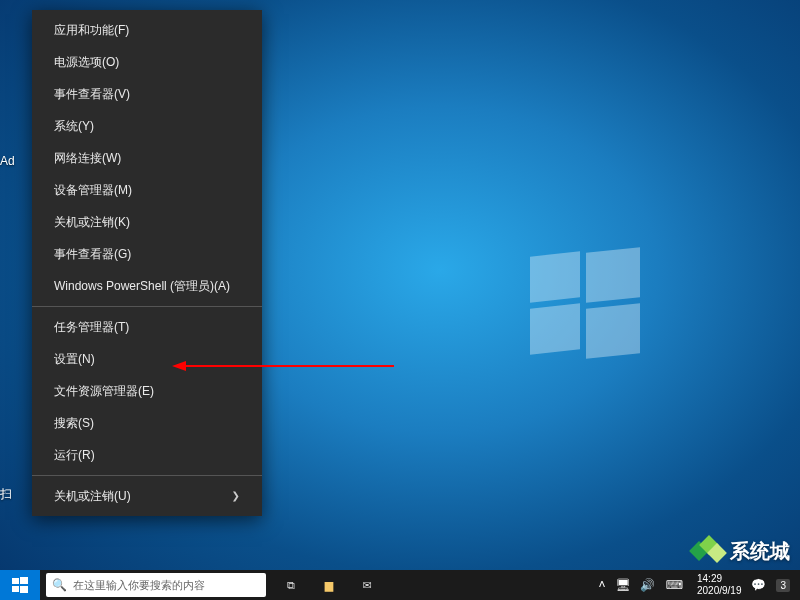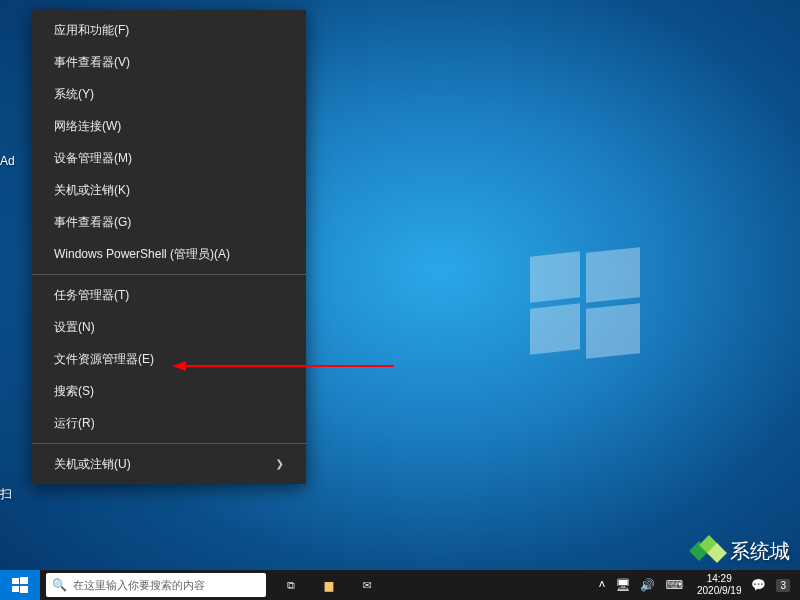--- a/index.html
+++ b/index.html
@@ -15,21 +15,21 @@
 .win-logo .q.tr { left: 56px; top: 0; width: 54px; height: 50px; transform: skewY(-6deg); }
 .win-logo .q.bl { left: 0; top: 56px; width: 50px; height: 46px; transform: skewY(-6deg); }
 .win-logo .q.br { left: 56px; top: 56px; width: 54px; height: 50px; transform: skewY(-6deg); }
 
 .desktop-label-left { position:absolute; left:0; top:154px; color:#fff; font-size:12px; text-shadow:0 1px 2px rgba(0,0,0,.6); }
 .desktop-label-left2 { position:absolute; left:0; top:486px; color:#fff; font-size:12px; text-shadow:0 1px 2px rgba(0,0,0,.6); }
 
 .winx-menu {
   position: absolute;
   left: 32px; top: 10px;
-  width: 274px;
+  width: 230px;
   background: #2b2b2b;
   color: #eaeaea;
   padding: 4px 0;
   box-shadow: 0 4px 18px rgba(0,0,0,.6);
   font-size: 12px;
 }
 .winx-item {
   padding: 8px 22px;
   line-height: 16px;
   cursor: default;
@@ -58,27 +58,27 @@
   font-size: 11px;
 }
 .tb-left { display: flex; align-items: center; height: 100%; }
 .tb-btn { width: 38px; height: 100%; display:flex; align-items:center; justify-content:center; }
 .tb-btn.start { width: 40px; background: #0078d7; }
 .tb-search { width: 220px; height: 24px; margin: 0 6px; background: #fff; border-radius: 2px; display:flex; align-items:center; padding:0 6px; color:#666; }
 .tb-search .sicon { margin-right:6px; font-size:12px; color:#555; }
 .tb-sep { flex: 1; }
 .tb-right { display:flex; align-items:center; gap: 10px; padding-right: 10px; height:100%; }
 .tb-tray-icon { font-size: 12px; }
-.tb-clock { text-align: center; line-height: 12px; padding-left: 4px; }
+.tb-clock { text-align: left; line-height: 12px; padding-left: 4px; }
 .tb-clock div { font-size: 10px; }
 
 .watermark {
   position: absolute; right: 10px; bottom: 34px;
   display:flex; align-items:center; gap:6px;
-  color:#fff; font-size: 20px; font-weight: 400;
+  color:#fff; font-size: 20px; font-weight: 700;
   text-shadow: 0 1px 3px rgba(0,0,0,.5);
 }
 .wm-icon { position: relative; width: 34px; height: 30px; }
 .wm-icon .d { position:absolute; width:14px; height:14px; transform: rotate(45deg); }
 .wm-icon .d1 { background:#24a148; left:2px; top:8px; }
 .wm-icon .d2 { background:#7fd24a; left:12px; top:2px; }
 .wm-icon .d3 { background:#c7ea83; left:20px; top:10px; }
 </style>
 </head>
 <body>
@@ -91,20 +91,23 @@
       <div class="q bl"></div>
       <div class="q br"></div>
   </div>
 
   <div class="desktop-label-left">Ad</div>
   <div class="desktop-label-left2">扫</div>
 
   <div class="winx-menu">
     <div class="winx-item">
         <span>应用和功能(F)</span>
+      </div>
+    <div class="winx-item">
+        <span>电源选项(O)</span>
       </div>
     <div class="winx-item">
         <span>事件查看器(V)</span>
       </div>
     <div class="winx-item">
         <span>系统(Y)</span>
       </div>
     <div class="winx-item">
         <span>网络连接(W)</span>
       </div>

